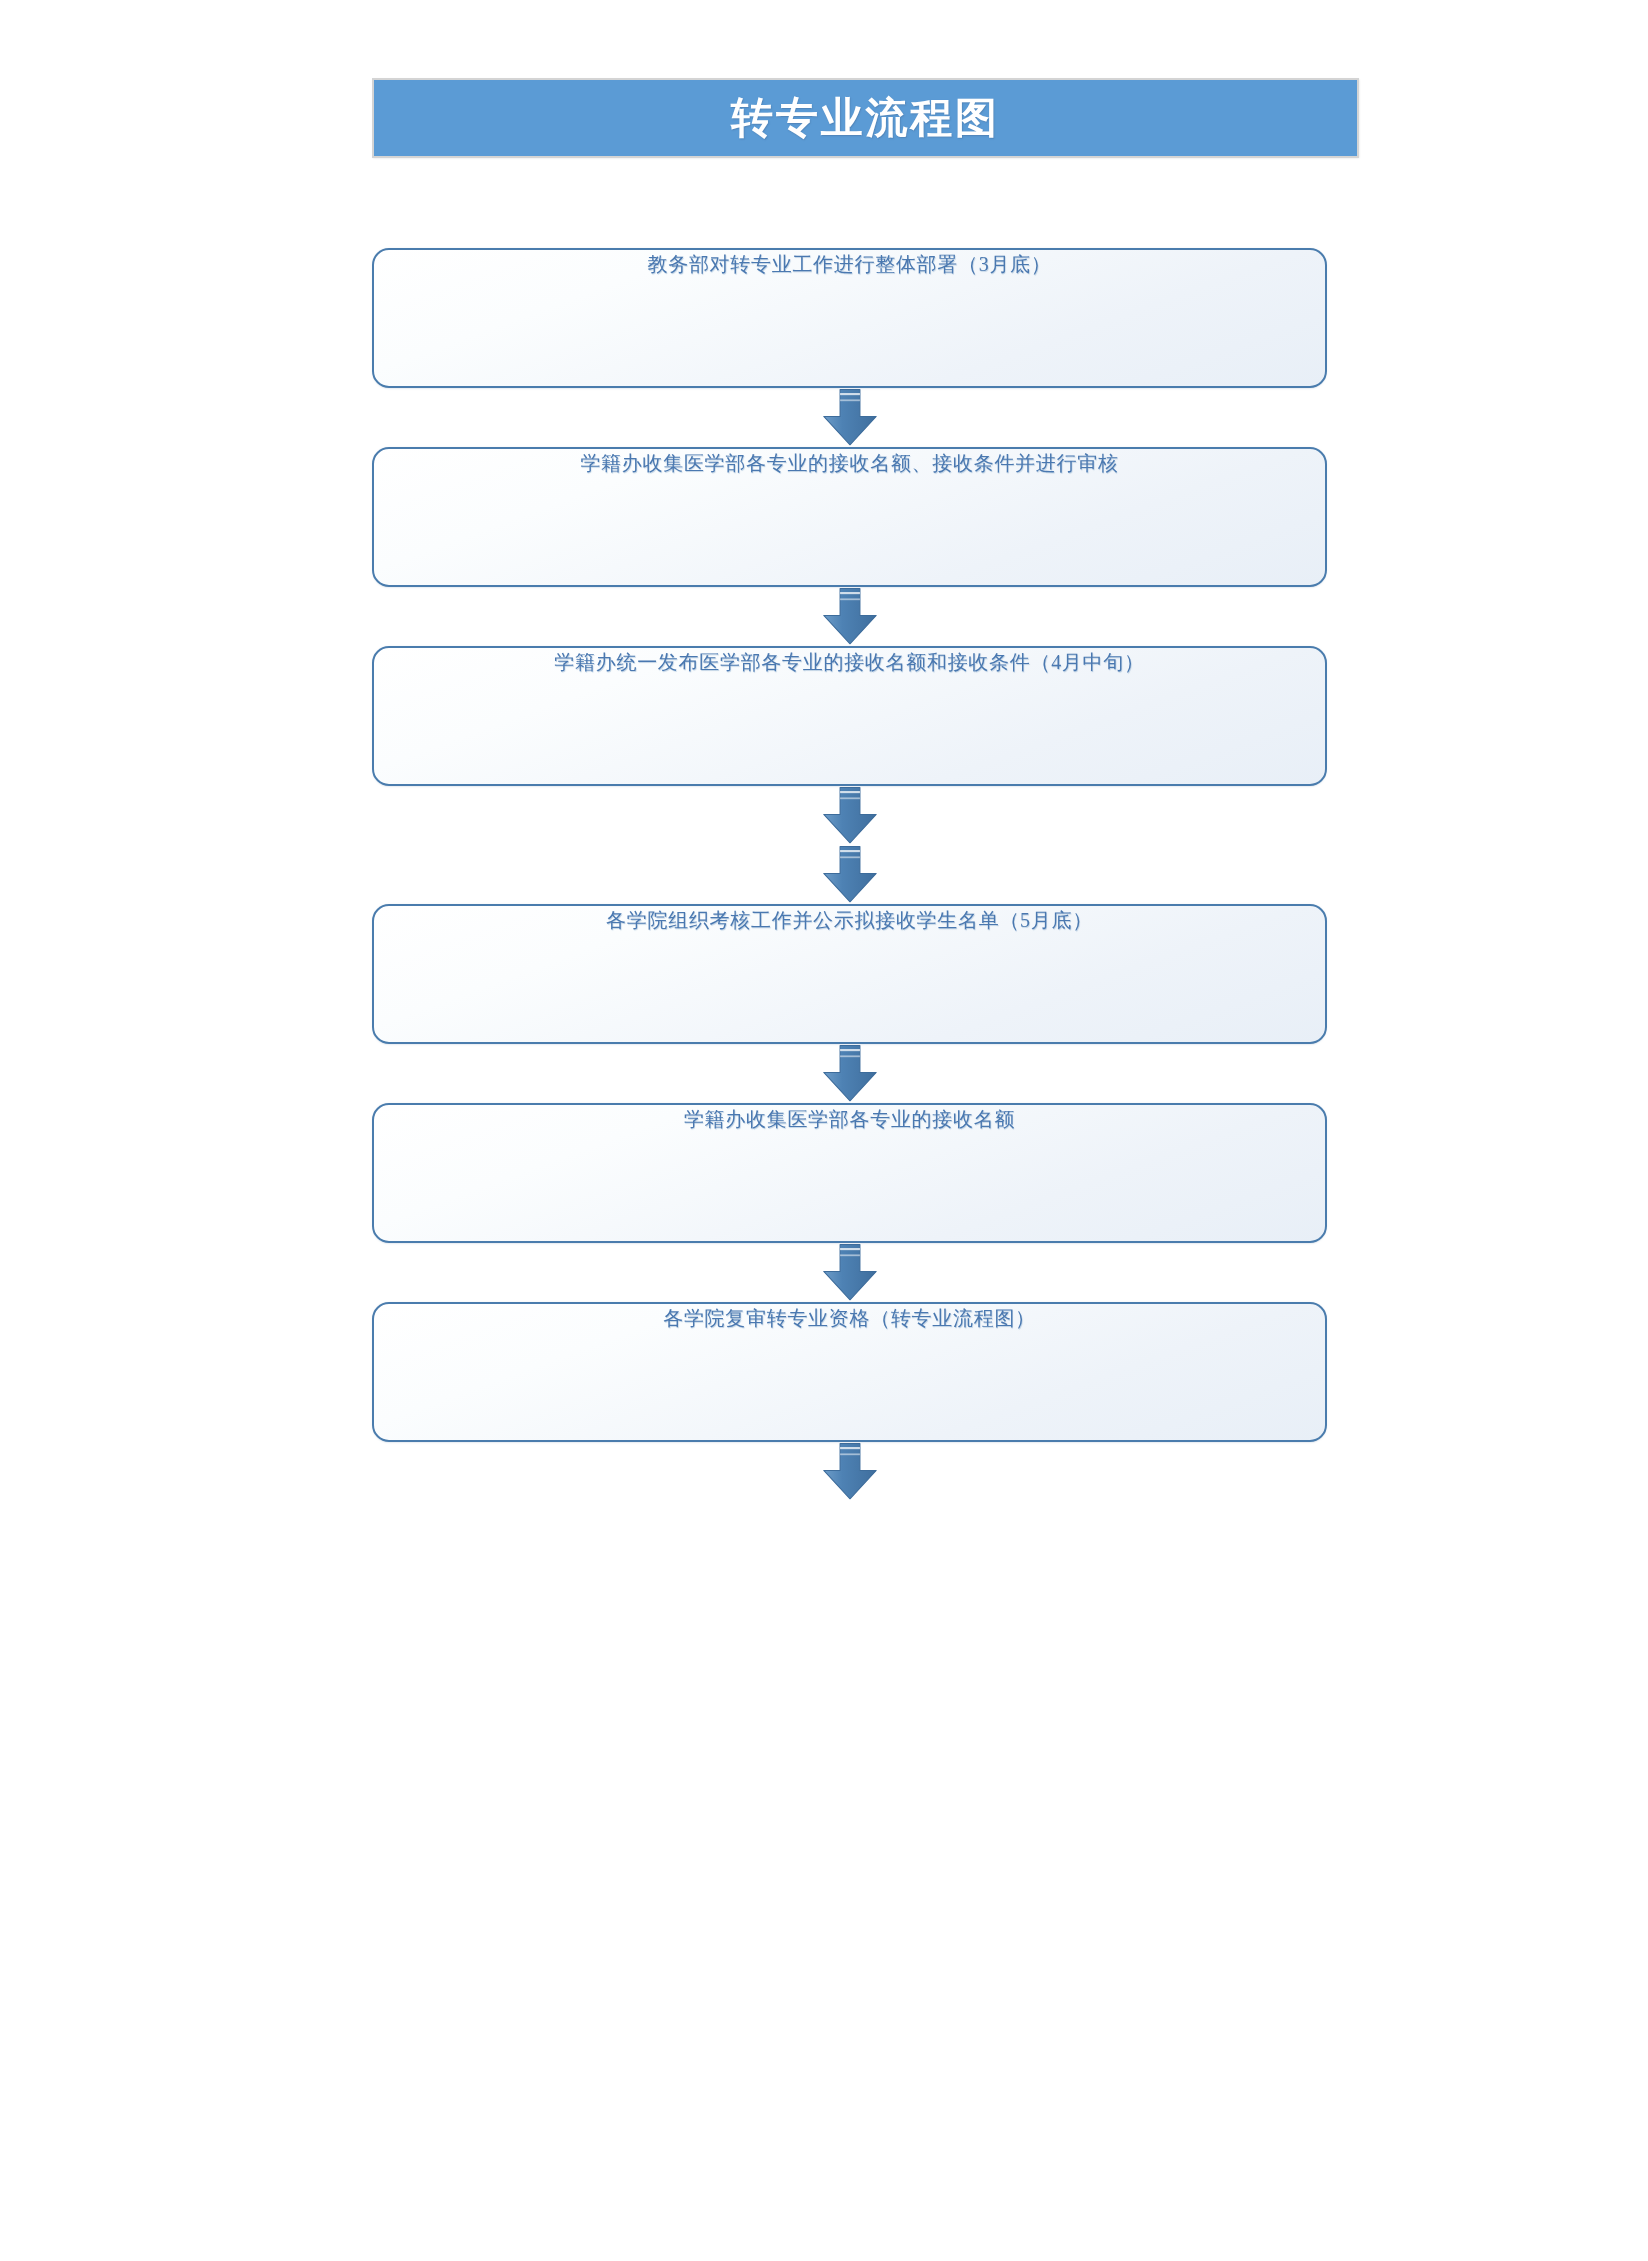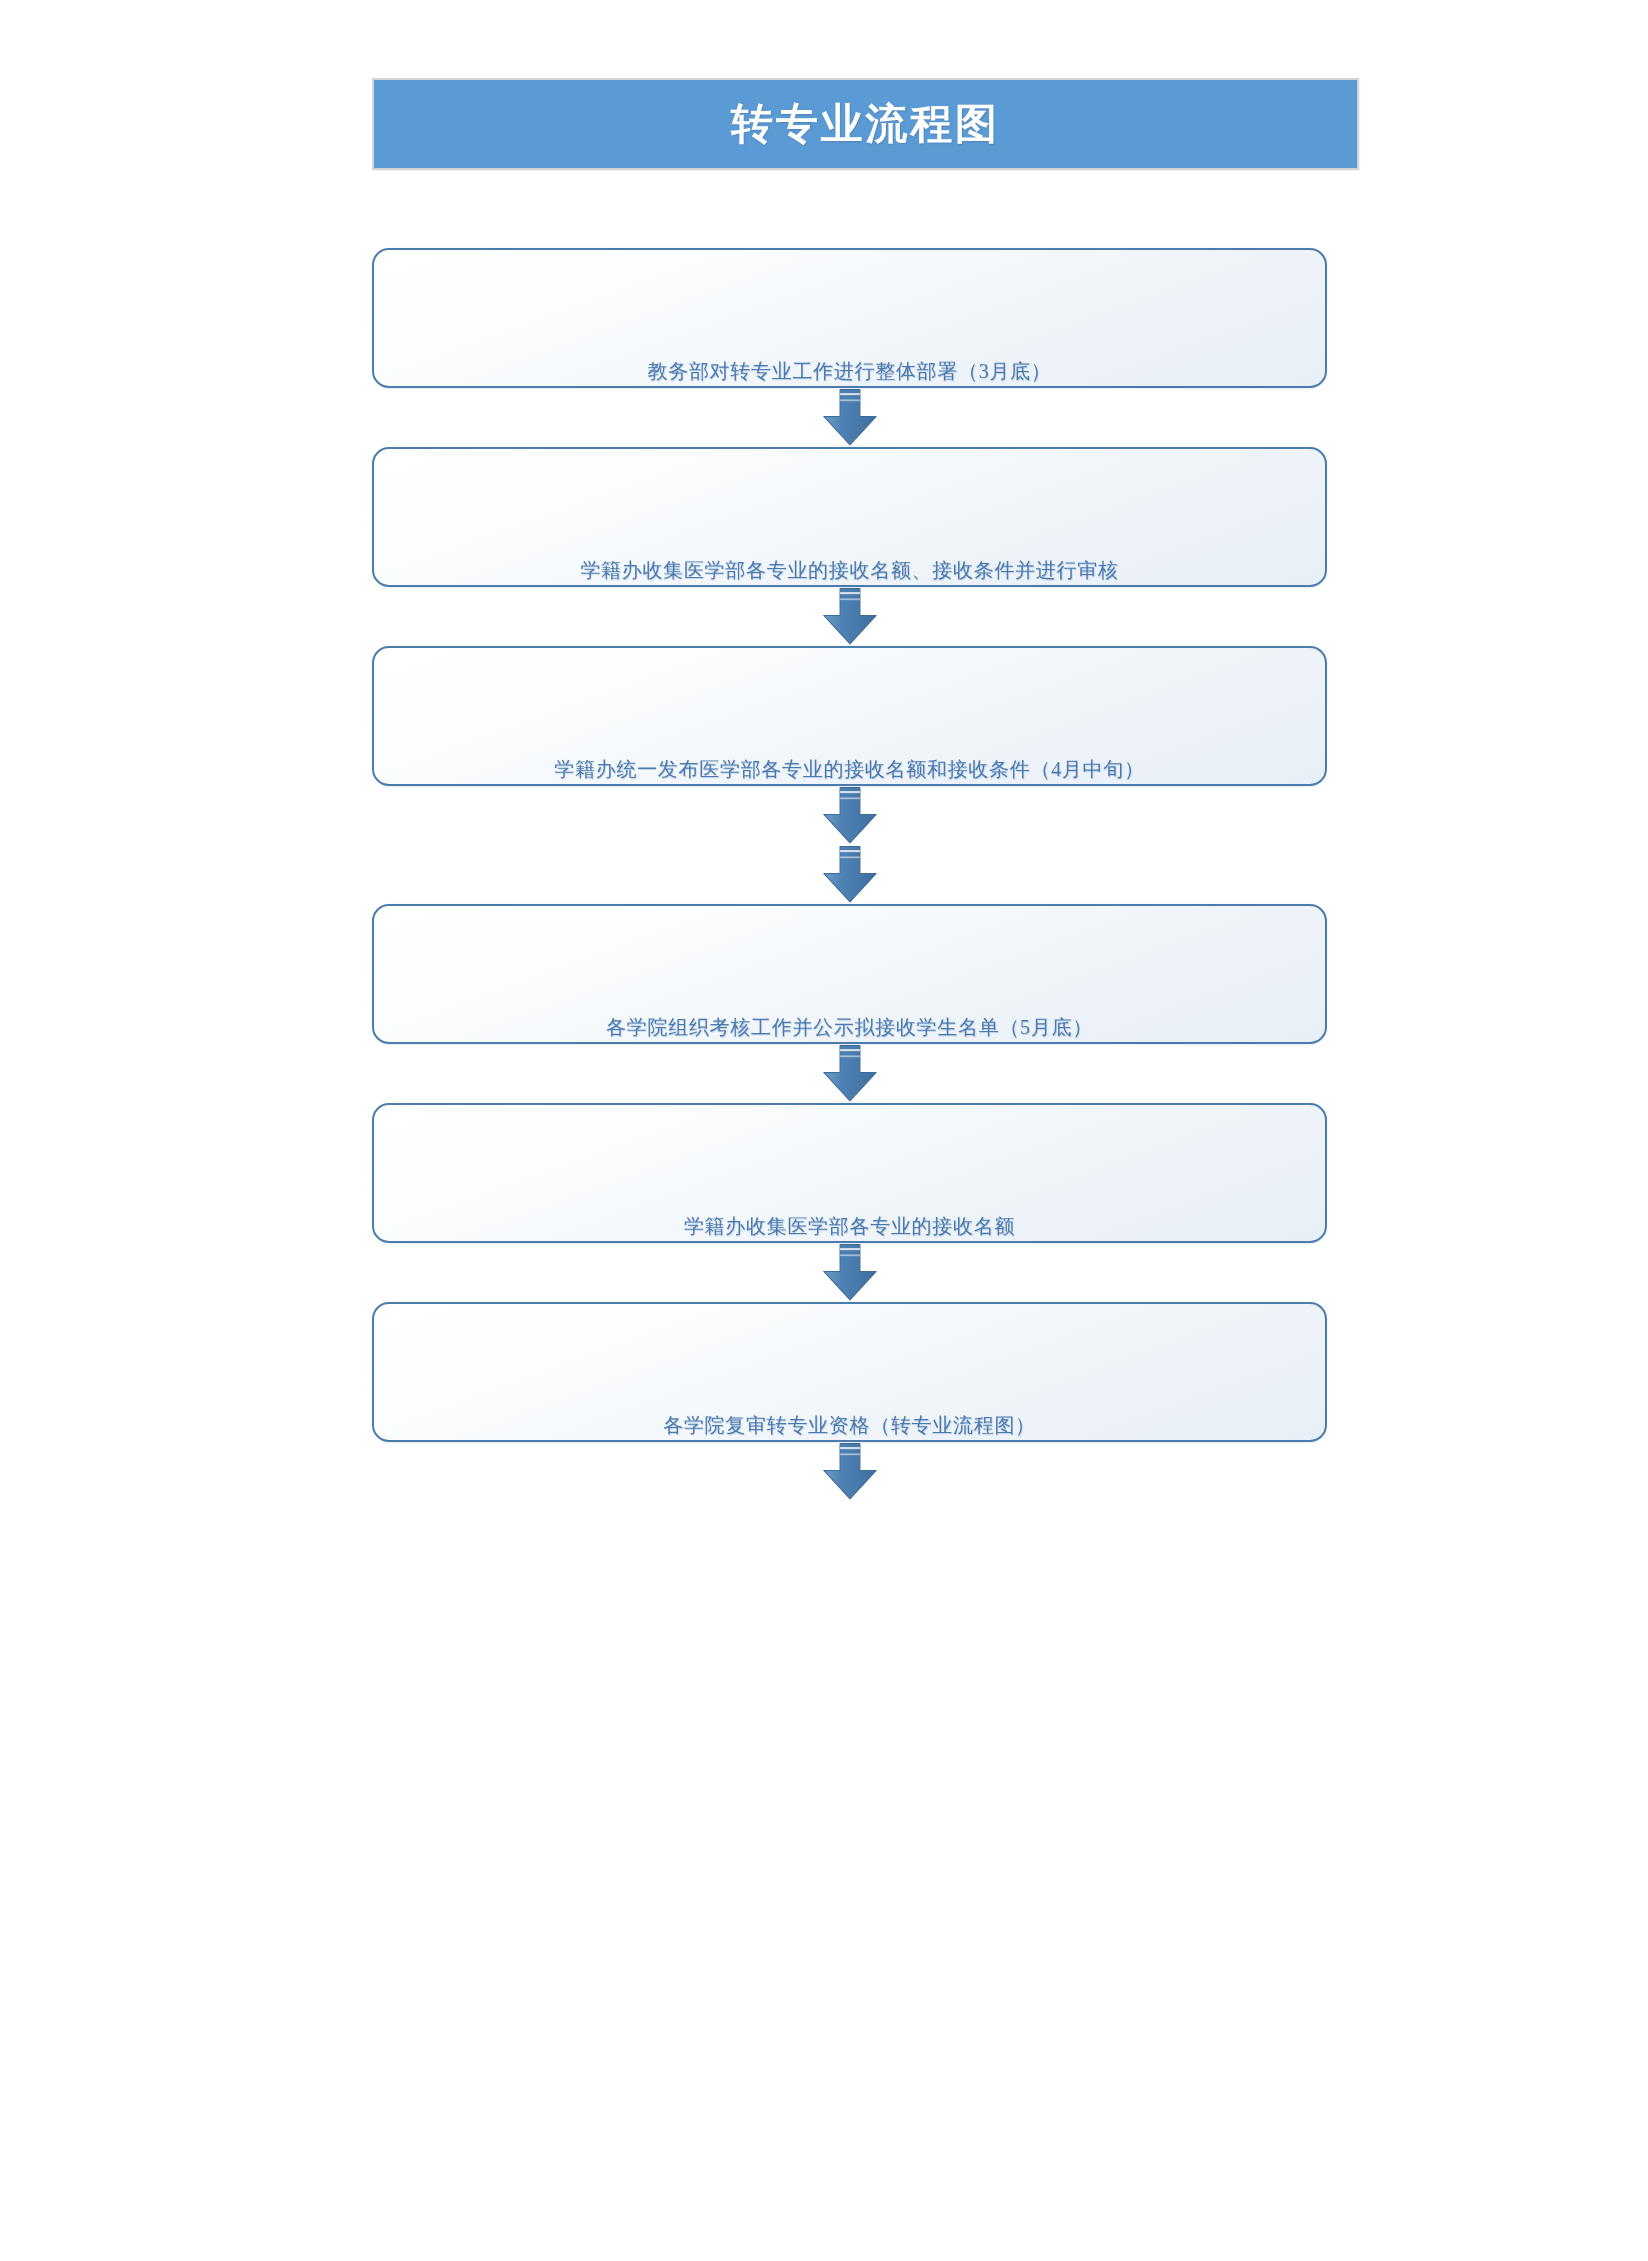--- a/index.html
+++ b/index.html
@@ -23,21 +23,21 @@
     height: 2261px;
     background: #ffffff;
   }
 
   
   .title-banner {
     position: absolute;
     left: 372px;
     top: 78px;
     width: 987px;
-    height: 92px;
+    height: 80px;
     box-sizing: border-box;
     background: #5b9bd5;
     border: 2.1px solid #d4d4d4;
     box-shadow: 1.4px 1.4px 2.1px rgba(0,0,0,0.12);
     display: flex;
     align-items: center;
     justify-content: center;
   }
   .title-text {
     color: #ffffff;
@@ -63,21 +63,21 @@
 
   .flow-box {
     position: relative;
     width: 955px;
     height: 140px;
     box-sizing: border-box;
     border: 2.1px solid #4a7cad;
     border-radius: 17px;
     background: linear-gradient(160deg, #ffffff 0%, #fbfdfe 25%, #eef3f9 70%, #e8eff7 100%);
     display: flex;
-    align-items: flex-end;
+    align-items: flex-start;
     justify-content: center;
     box-shadow: 0 0.7px 1.4px rgba(120,150,185,0.18);
   }
 
   .flow-label {
     color: #4a78b0;
     font-size: 20px;
     line-height: 1.45;
     text-align: center;
     letter-spacing: 0.7px;

